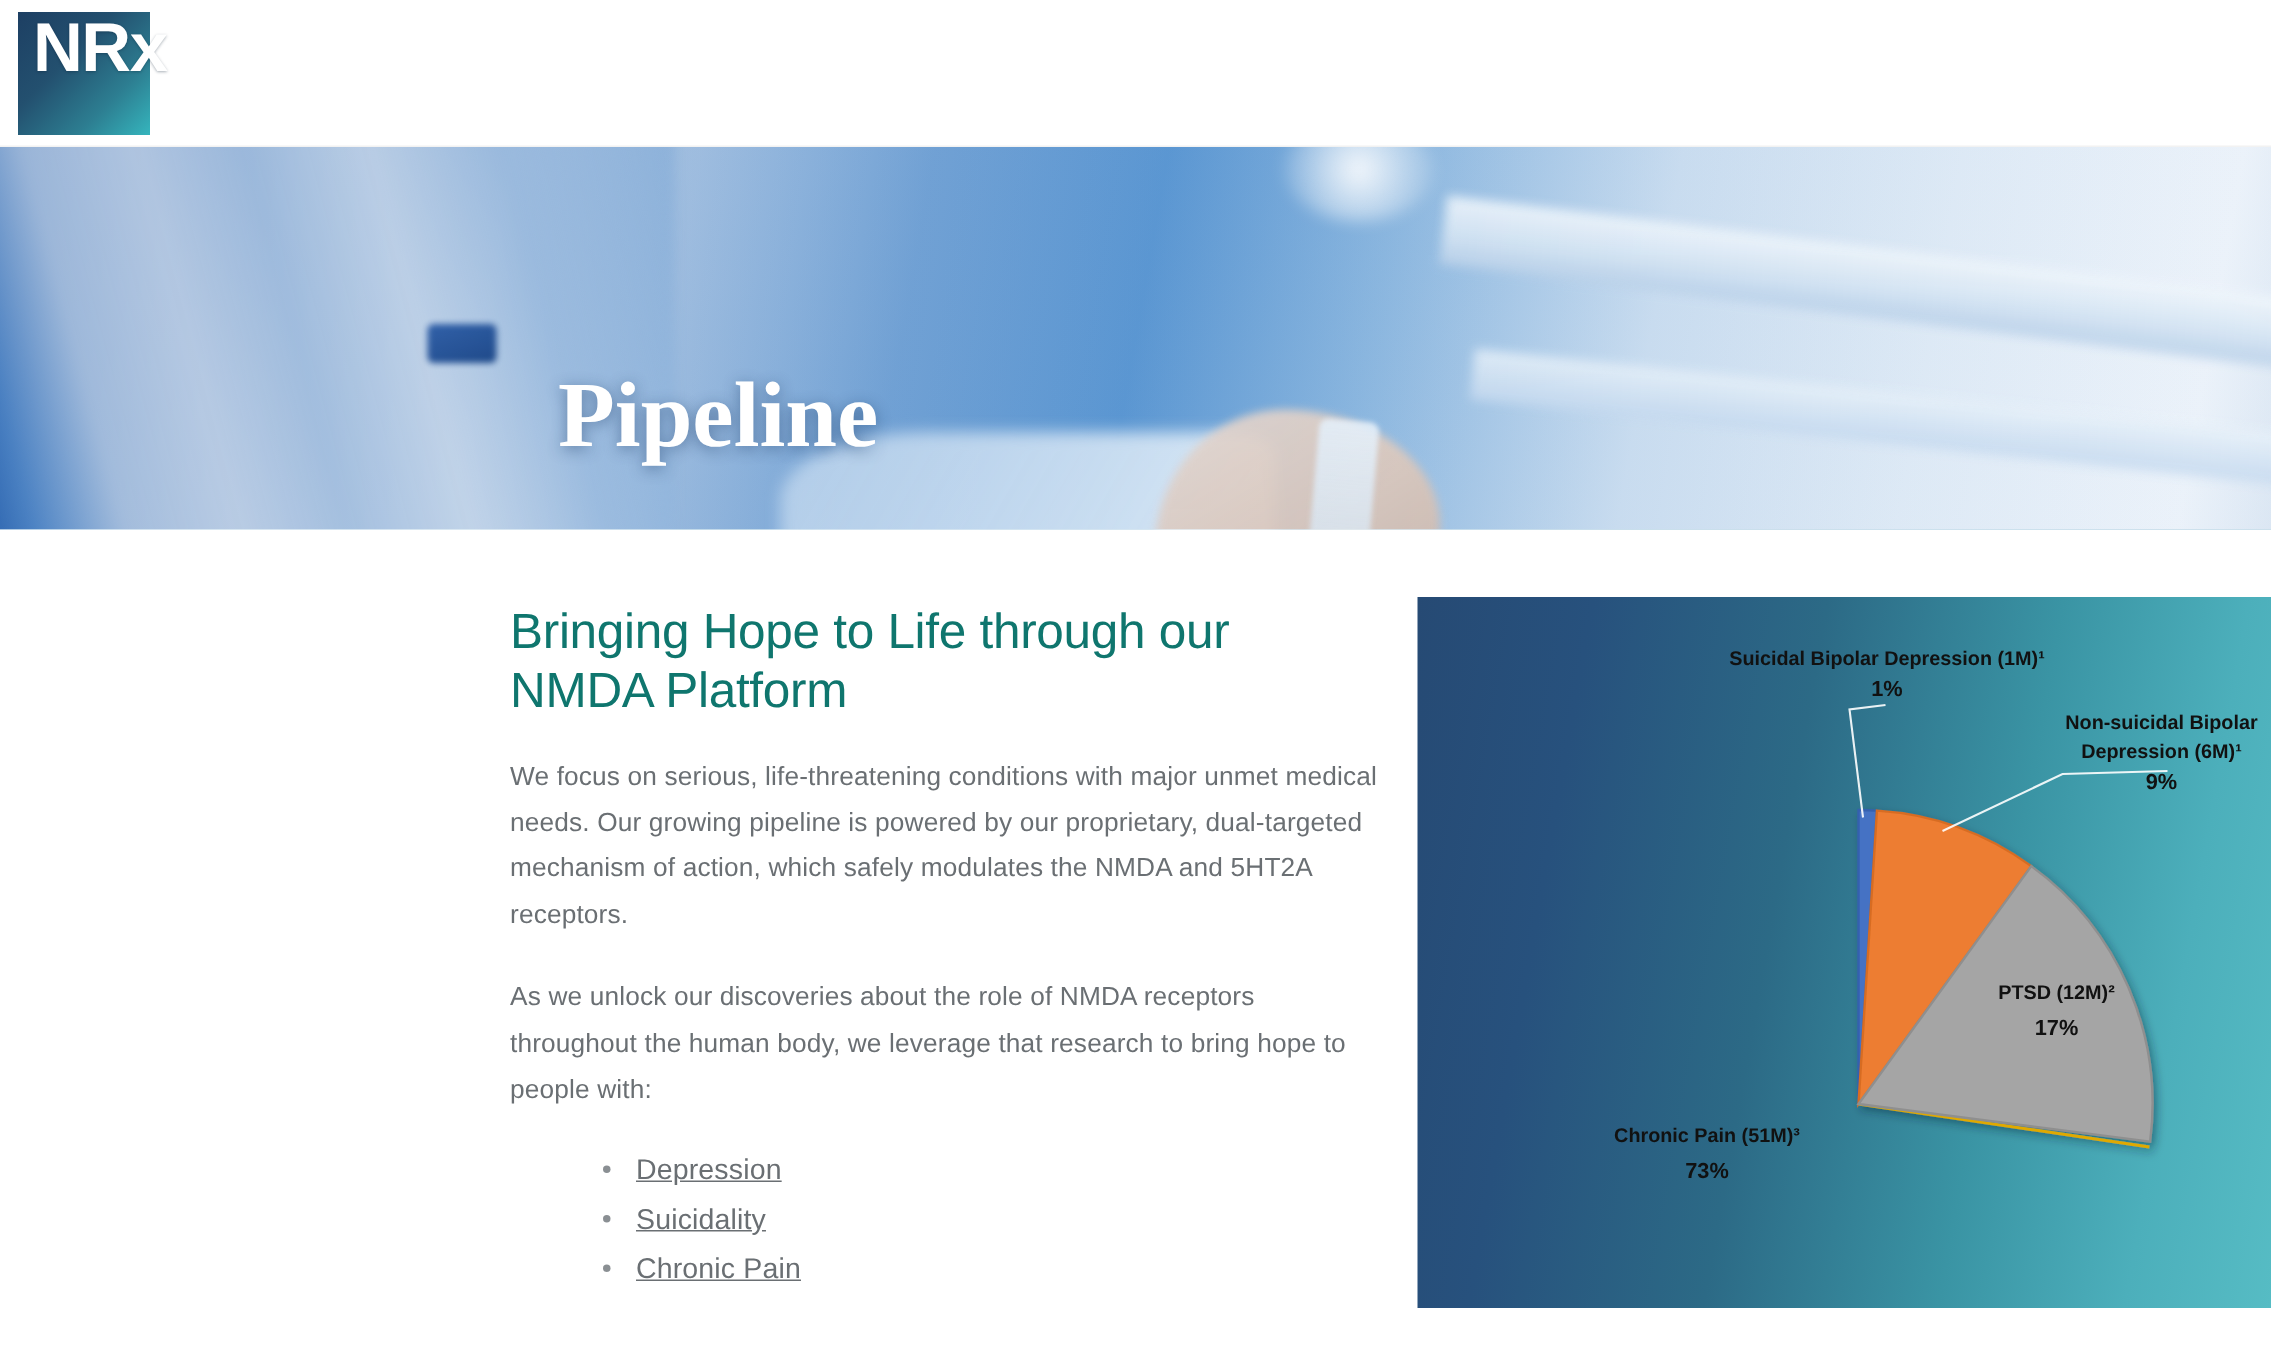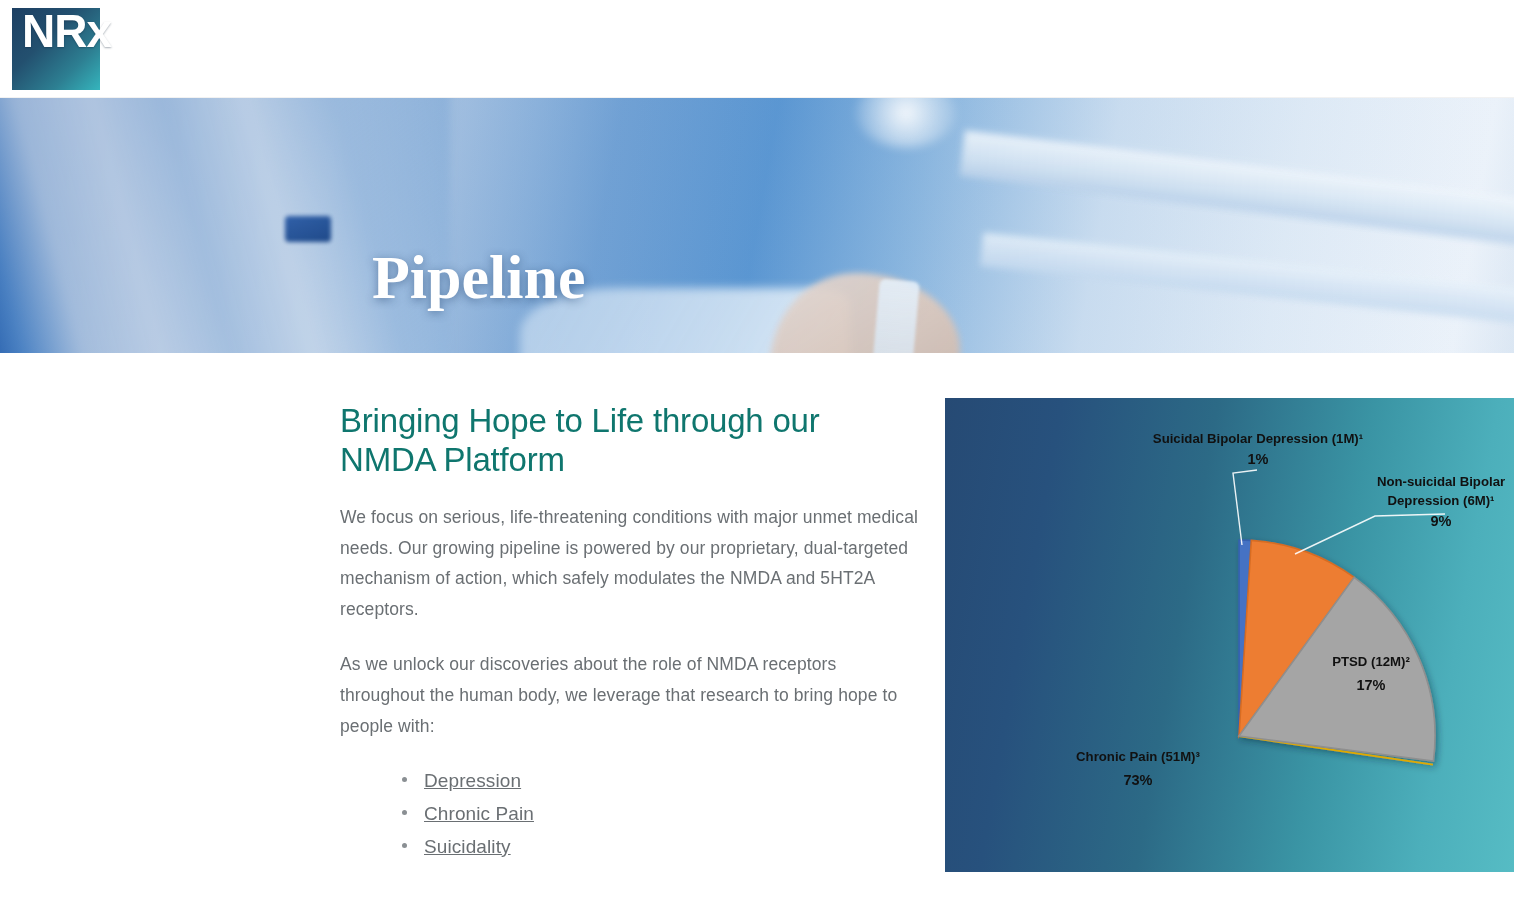--- a/index.html
+++ b/index.html
@@ -313,22 +313,22 @@
 <main class="main">
 
   <div class="content-col">
     <h2 class="section-heading">Bringing Hope to Life through our NMDA Platform</h2>
 
     <p class="body-text">We focus on serious, life-threatening conditions with major unmet medical needs. Our growing pipeline is powered by our proprietary, dual-targeted mechanism of action, which safely modulates the NMDA and 5HT2A receptors.</p>
     <p class="body-text">As we unlock our discoveries about the role of NMDA receptors throughout the human body, we leverage that research to bring hope to people with:</p>
 
     <ul class="bullet-list">
       <li>Depression</li>
+      <li>Suicidality</li>
       <li>Chronic Pain</li>
-      <li>Suicidality</li>
     </ul>
 
   </div>
 
   <div class="chart-panel">
 
     <div class="chart-box">
       <svg class="chart-svg" viewBox="0 0 569 502">
         <defs>
           <filter id="sliceShadow" x="-25%" y="-25%" width="160%" height="160%">

